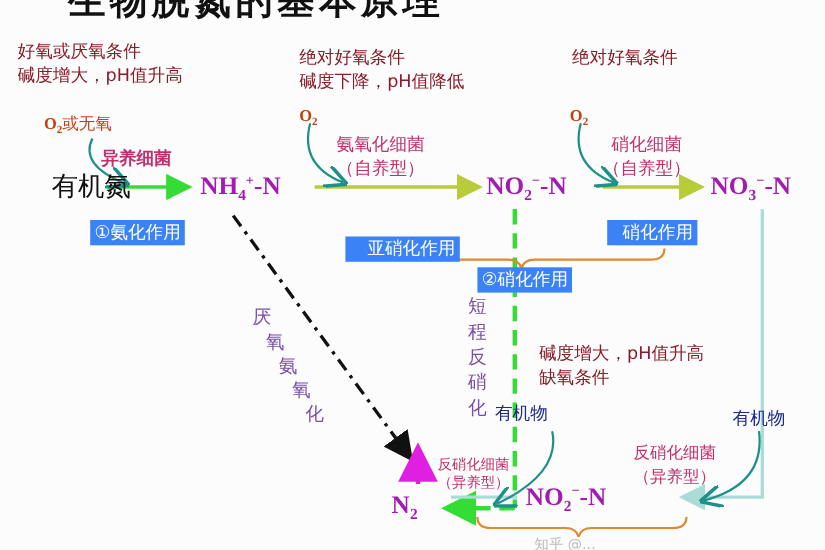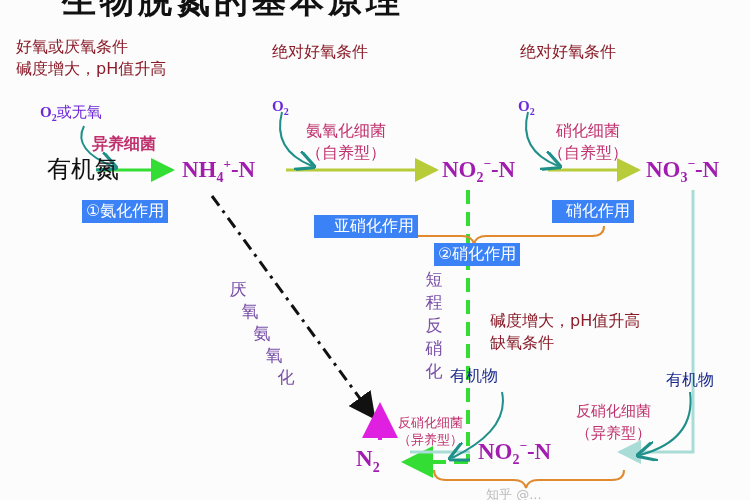--- a/index.html
+++ b/index.html
@@ -1,20 +1,20 @@
 <!DOCTYPE html>
 <html><head>
 <meta charset="utf-8">
 <style>
   html, body { margin: 0; padding: 0; }
   body { width: 750px; height: 500px; background: #fbfcfb; position: relative; overflow: hidden; font-family: "DejaVu Serif", "Liberation Serif", serif; }
   .abs { position: absolute; white-space: nowrap; }
   .title { left: 62px; top: -22px; font-family: "DejaVu Sans", sans-serif; font-weight: bold; font-size: 34px; color: #111; letter-spacing: 4px; }
   .cond { font-size: 16px; color: #8a1c2a; line-height: 22px; font-family: "DejaVu Sans", sans-serif; }
-  .o2 { font-size: 15px; color: #6d28d9; font-weight: bold; font-family: "Liberation Serif", serif; }
+  .o2 { font-size: 15px; color: #c2410c; font-weight: bold; font-family: "Liberation Serif", serif; }
   .o2 sub { font-size: 10px; }
   .bact { font-size: 16px; color: #c0306e; font-family: "DejaVu Sans", sans-serif; line-height: 22px; text-align: center; }
   .species { font-size: 23px; color: #a21caf; font-family: "Liberation Serif", serif; font-weight: bold; }
   .species sub { font-size: 14px; }
   .species sup { font-size: 13px; }
   .organic-n { font-size: 24px; color: #111; font-family: "DejaVu Sans", sans-serif; margin-left: 41px; }
   .proc { background: #3b82f6; color: #fff; font-size: 16px; padding: 1px 4px; font-family: "DejaVu Sans", sans-serif; }
   .vert { font-size: 17px; color: #7a4fa8; font-family: "DejaVu Sans", sans-serif; line-height: 23px; width: 20px; text-align: center; white-space: normal; }
   .organic { font-size: 16px; color: #1c2a8c; font-family: "DejaVu Sans", sans-serif; }
   .bact-small { font-size: 13px; color: #c0306e; font-family: "DejaVu Sans", sans-serif; line-height: 17px; text-align: center; }
@@ -25,20 +25,21 @@
 <body>
 
 <div class="abs title">生物脱氮的基本原理</div>
 
 <div class="abs cond" style="left:16px; top:36px;">
   <div>好氧或厌氧条件</div>
   <div>碱度增大，pH值升高</div>
 </div>
 <div class="abs cond" style="left:272px; top:41px;">
   <div>绝对好氧条件</div>
+  <div>碱度下降，pH值降低</div>
 </div>
 <div class="abs cond" style="left:520px; top:41px;">
   <div>绝对好氧条件</div>
 </div>
 <div class="abs cond" style="left:490px; top:310px;">
   <div>碱度增大，pH值升高</div>
   <div>缺氧条件</div>
 </div>
 
 <svg class="lines" width="750" height="500">

